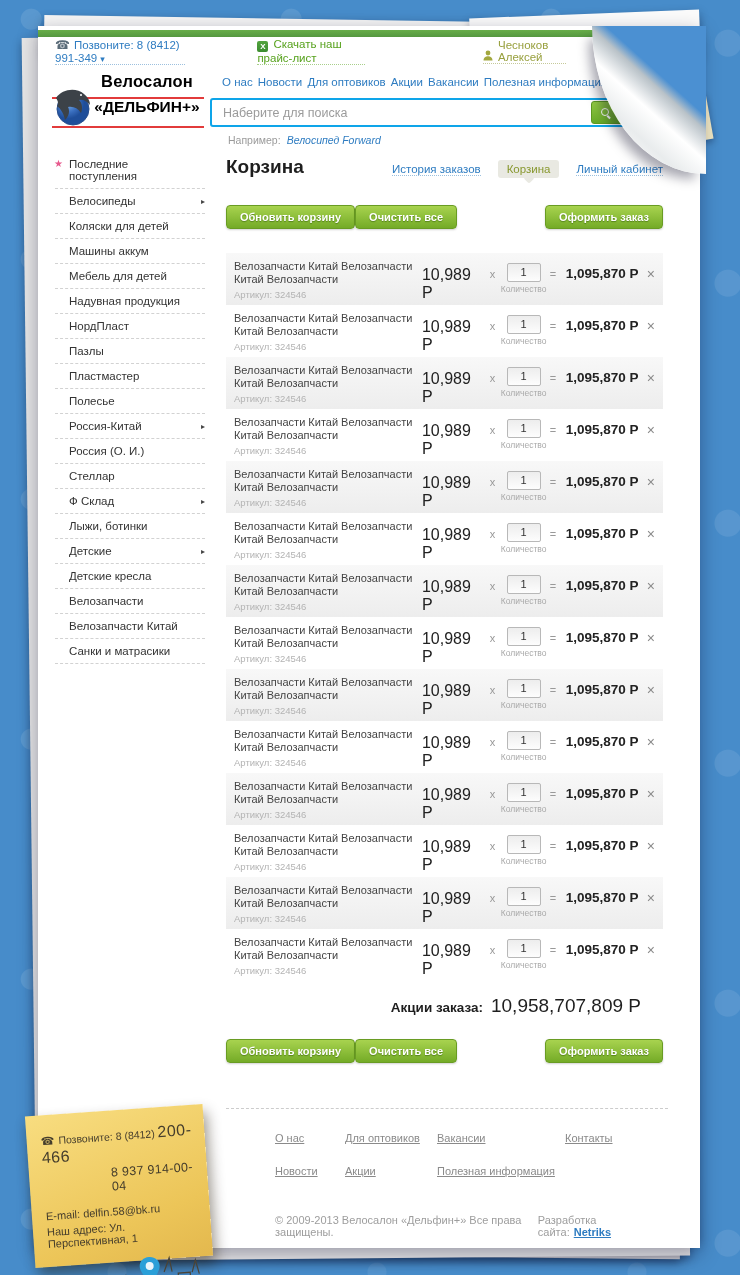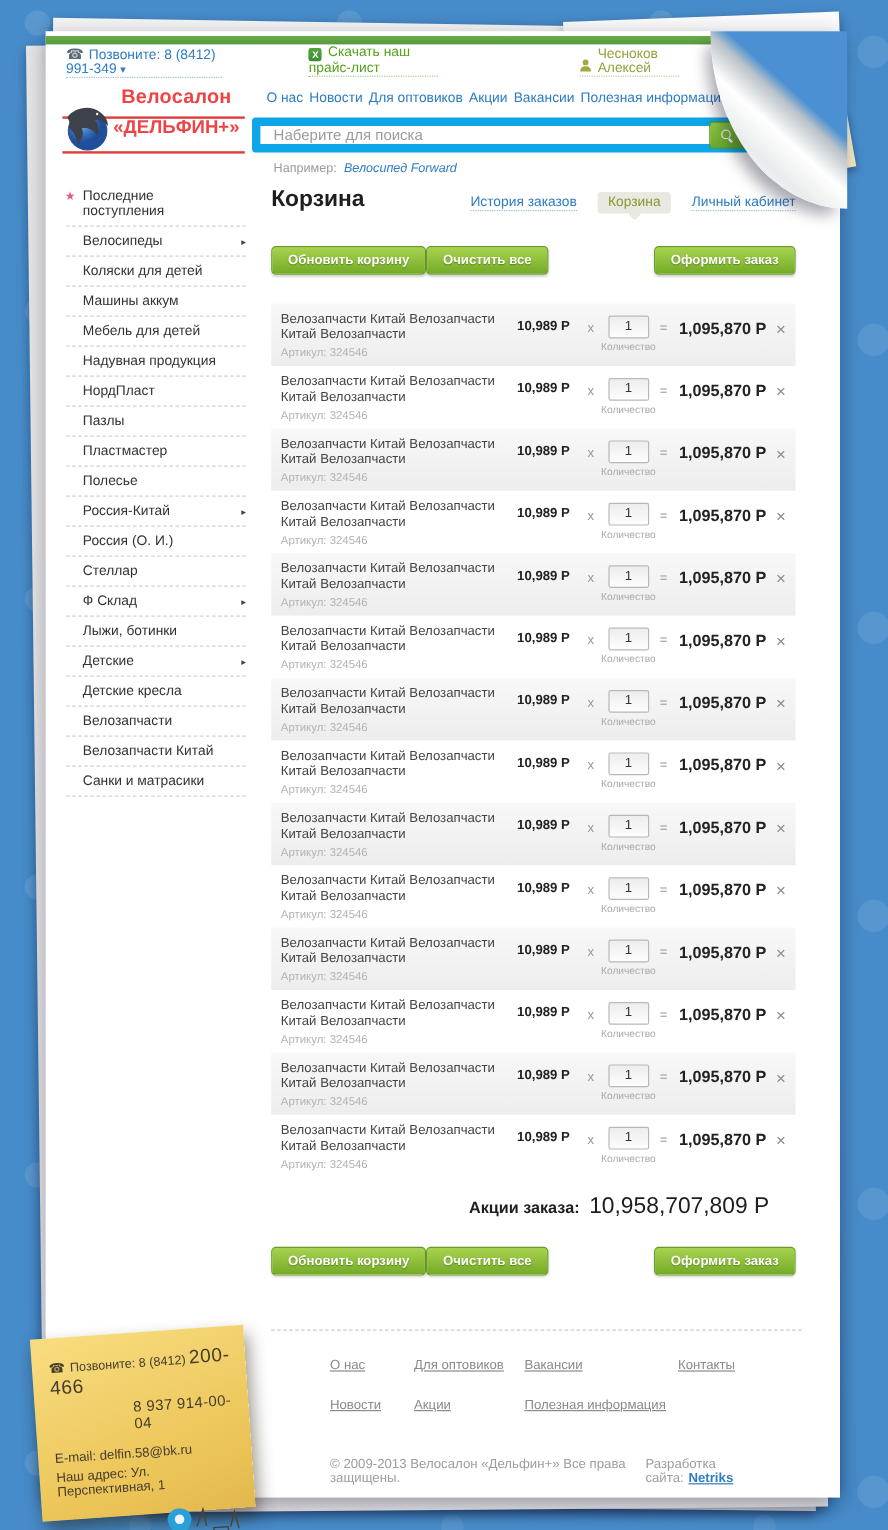--- a/index.html
+++ b/index.html
@@ -49,32 +49,32 @@
   .user-link { color:#98a03e; border-bottom:1px dotted #c6ca9a; margin-left:118px; display:inline-flex; align-items:flex-end;}
   .user-ico { display:inline-block; margin-right:5px; }
   .logout-link { color:#2e7cc1; border-bottom:1px dotted #9cc0de; margin-left:40px; display:inline-flex; align-items:center;}
   .logout-ico { display:inline-block; margin-right:4px; }
 
   
   .logo { position:absolute; left:14px; top:44px; width:152px; height:62px; }
   .logo-line { position:absolute; left:0; width:152px; height:2px; background:#e23b3b; }
   .logo-line.l1 { top:27px; } .logo-line.l2 { top:56px; }
   .logo-globe { position:absolute; left:2px; top:16px; z-index:2; }
-  .logo-text { position:absolute; left:38px; top:2px; z-index:2; color:#ef4444; text-align:center; width:114px;}
+  .logo-text { position:absolute; left:38px; top:2px; z-index:2; color:#000000; text-align:center; width:114px;}
   .logo-text .t1 { font-size:16.5px; font-weight:bold; letter-spacing:.2px; }
   .logo-text .t2 { font-size:15.5px; font-weight:bold; margin-top:7px; }
 
   
   .main-nav { position:absolute; left:184px; top:50px; width:440px; display:flex;
     justify-content:space-between; }
   .main-nav a { color:#2e7cc1; font-size:11.5px; text-decoration:none; white-space:nowrap; }
 
   
   .search-row { position:absolute; left:172px; top:72px; width:452px; height:29px; }
-  .search-row input { width:100%; height:29px; border:7px solid #0ea5e9; border-radius:3px;
+  .search-row input { width:100%; height:29px; border:2px solid #0ea5e9; border-radius:3px;
     padding:0 80px 0 11px; font-size:12.5px; color:#555; font-family:inherit; background:#fff; }
   .search-row input::placeholder { color:#9b9b9b; }
   .search-btn { position:absolute; right:3px; top:3px; height:23px; padding:0 9px;
     background:linear-gradient(#93cb45,#67a928); border:1px solid #5d9a22; border-radius:3px;
     color:#fff; font-size:11px; font-weight:bold; cursor:pointer; display:flex; align-items:center;
     text-shadow:0 1px 1px rgba(40,80,0,.45); font-family:inherit; }
   .mag { display:inline-block; width:10px; height:10px; margin-right:5px; position:relative; }
   .mag::before { content:""; position:absolute; left:0; top:0; width:6px; height:6px;
     border:1.5px solid #fff; border-radius:50%; }
   .mag::after { content:""; position:absolute; left:7px; top:7px; width:4px; height:1.5px;
@@ -106,21 +106,21 @@
     text-shadow:0 1px 1px rgba(40,80,0,.5); box-shadow:0 1px 2px rgba(0,0,0,.18); font-family:inherit;}
   .g-btn.right { margin-left:auto; }
 
   
   .cart-list {}
   .cart-row { display:flex; align-items:flex-start; height:52px; padding-top:7px; }
   .cart-row.odd { background:linear-gradient(#f8f8f8,#ededed); }
   .ci-info { width:208px; padding-left:8px; }
   .ci-title { font-size:11px; color:#444; line-height:13px; }
   .ci-sku { font-size:9.5px; color:#b3b3b3; margin-top:3px; }
-  .ci-price { width:66px; text-align:center; font-size:11px; font-weight:bold; color:#222; padding-top:6px;}
+  .ci-price { width:66px; text-align:left; font-size:16px; font-weight:normal; color:#222; padding-top:6px;}
   .ci-x { width:18px; text-align:center; font-size:11px; color:#999; padding-top:8px; }
   .ci-qty { width:46px; text-align:center; padding-top:2px; }
   .qty-input { width:34px; height:19px; text-align:center; font-size:11px; color:#333;
     border:1px solid #b8b8b8; border-radius:2px; background:linear-gradient(#ededed,#fdfdfd); font-family:inherit;}
   .qty-label { font-size:8.5px; color:#a9a9a9; margin-top:2px; }
   .ci-eq { width:14px; text-align:center; font-size:11px; color:#999; padding-top:8px; }
   .ci-total { width:84px; text-align:right; font-size:13.5px; font-weight:bold; color:#222; padding-top:6px;}
   .ci-remove { width:26px; text-align:center; font-size:14px; color:#8a8a8a; padding-top:6px; cursor:pointer;}
 
   .sum-row { margin-top:14px; text-align:right; padding-right:22px; color:#1e1e1e; }

